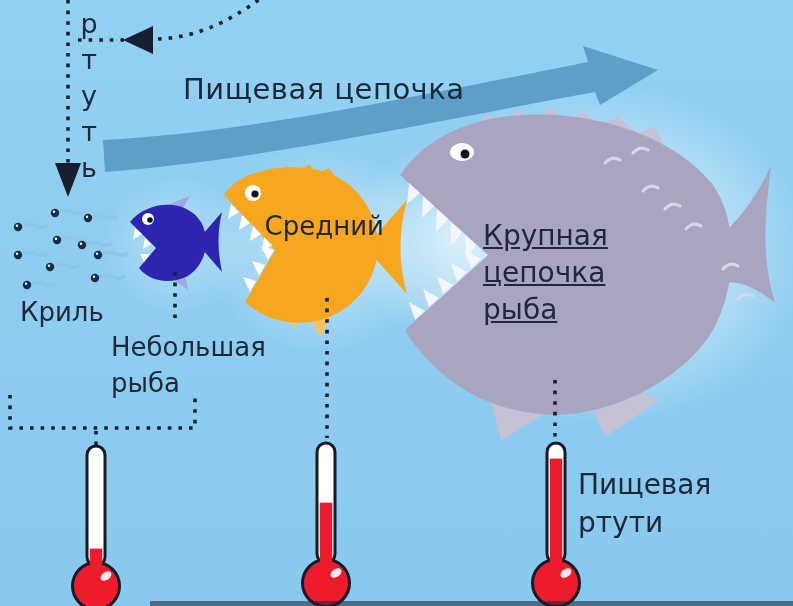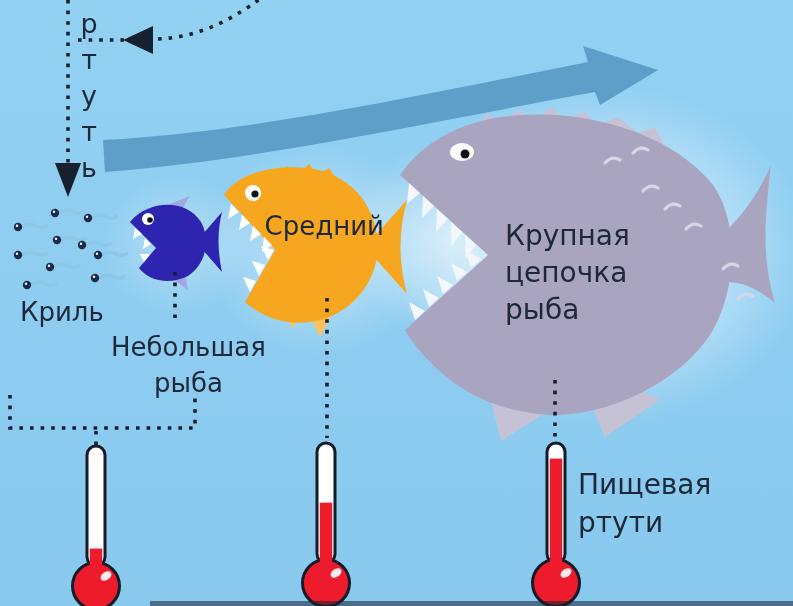--- a/index.html
+++ b/index.html
@@ -11,23 +11,23 @@
       radial-gradient(ellipse 150px 140px at 450px 240px, rgba(255,255,255,.55) 0%, rgba(255,255,255,0) 70%),
       radial-gradient(ellipse 165px 150px at 320px 250px, rgba(255,255,255,.5) 0%, rgba(255,255,255,0) 70%),
       radial-gradient(ellipse 110px 100px at 178px 245px, rgba(255,255,255,.35) 0%, rgba(255,255,255,0) 70%),
       linear-gradient(180deg,#93d1f3,#89c9ee);
   }
   .abs{position:absolute;}
   .lbl{position:absolute; color:#1d2838; z-index:7;}
   .lbl span{display:block;}
   #food-chain-label{left:183px; top:72px; font-size:29px; letter-spacing:.5px;}
   #krill-label{left:20px; top:297px; font-size:26px;text-align:right;}
-  #small-fish-label{left:111px; top:329px; font-size:26px; line-height:36px;text-align:center;}
+  #small-fish-label{left:111px; top:329px; font-size:26px; line-height:36px;}
   #medium-fish-label{left:250px; top:208px; width:134px; text-align:right; font-size:26px; line-height:37px;}
-  #large-fish-label{left:505px; top:217px; font-size:28px; line-height:37px; z-index:7;}
+  #large-fish-label{left:483px; top:217px; font-size:28px; line-height:37px; z-index:7;text-decoration:underline;}
   #mercury-level-label{left:578px; top:466px; font-size:28px; line-height:38px;}
   #mercury-word{left:76px; top:6px; font-size:27px; line-height:36px; text-align:center; width:26px;}
   #layer-dotted{left:0; top:0; z-index:6;}
   #arrow-svg{left:80px; top:38px; z-index:2;}
   #large-fish-svg{left:393px; top:105px; z-index:3;}
   #medium-fish-svg{left:217px; top:162px; z-index:4;}
   #small-fish-svg{left:118px; top:192px; z-index:5;}
   #krill-svg{left:5px; top:200px; z-index:5;}
   .thermo{position:absolute; width:72px; height:172px; z-index:6;}
   #thermo-0{left:61px; top:442px;}
@@ -228,20 +228,21 @@
   </svg>
 
   <div id="mercury-word" class="lbl">
     <span>р</span>
     <span>т</span>
     <span>у</span>
     <span>т</span>
     <span>ь</span>
   </div>
 
+  <div id="food-chain-label" class="lbl">Пищевая цепочка</div>
 
   <div id="krill-label" class="lbl">Криль</div>
 
   <div id="small-fish-label" class="lbl">
     <span>Небольшая</span>
     <span>рыба</span>
   </div>
 
   <div id="medium-fish-label" class="lbl">
     <span>Средний</span>

